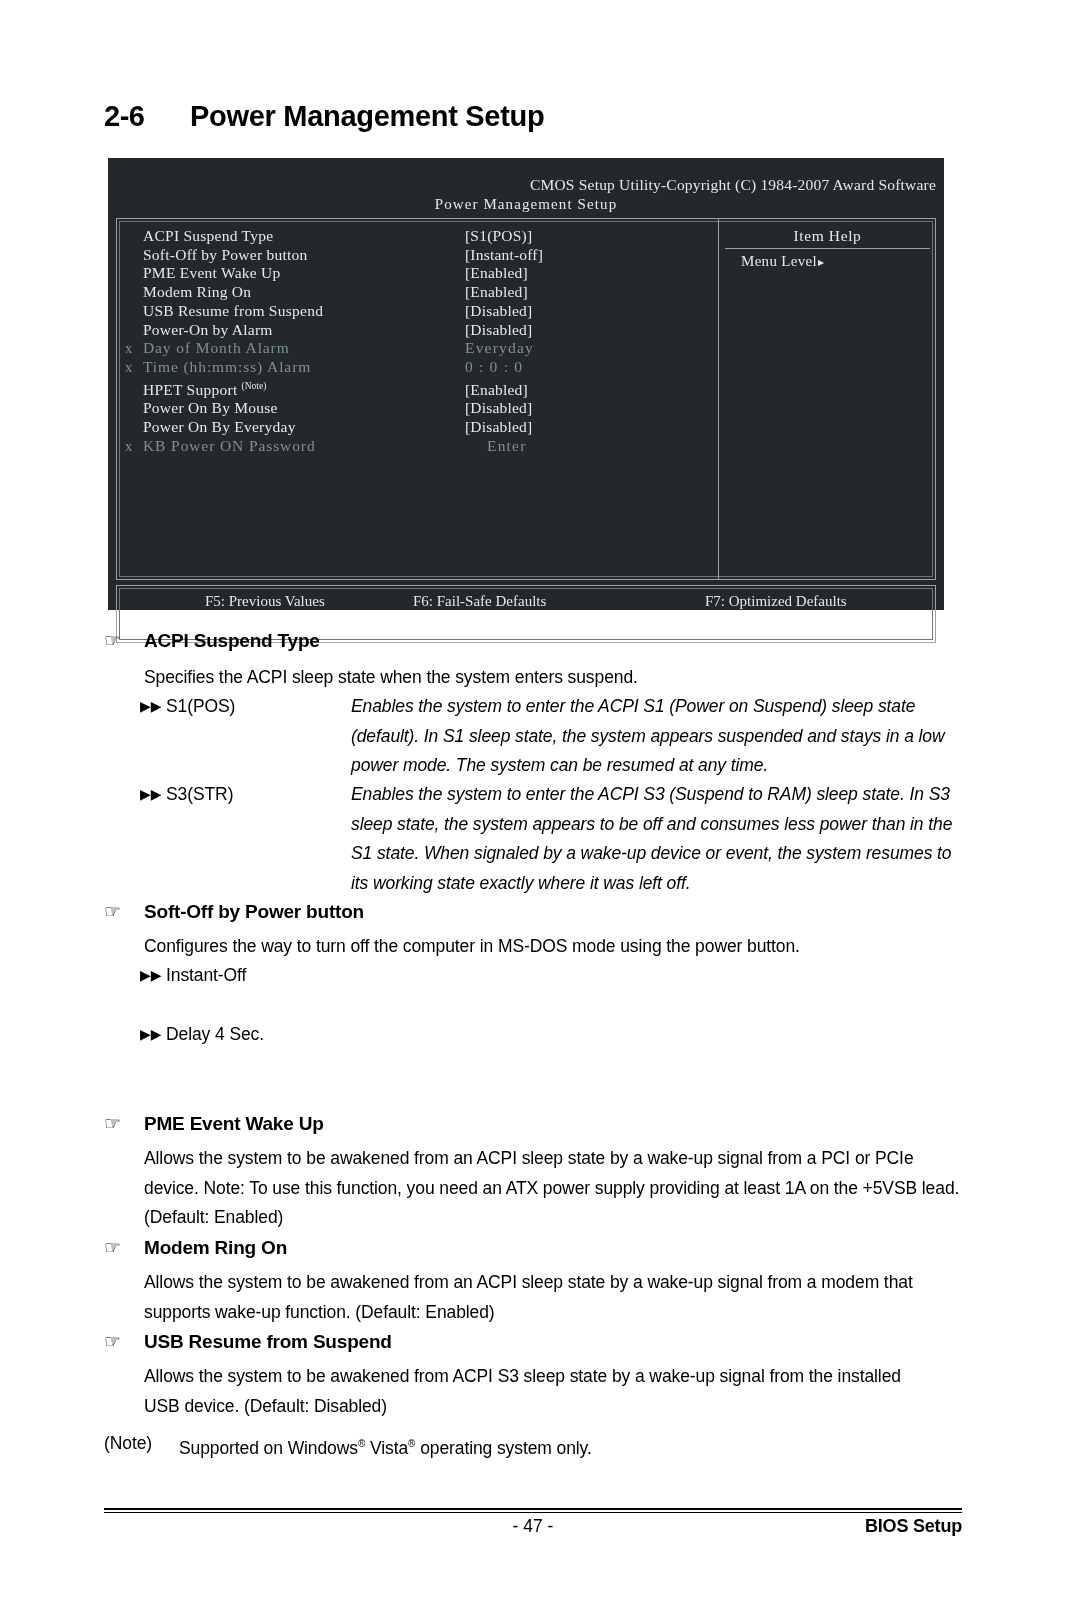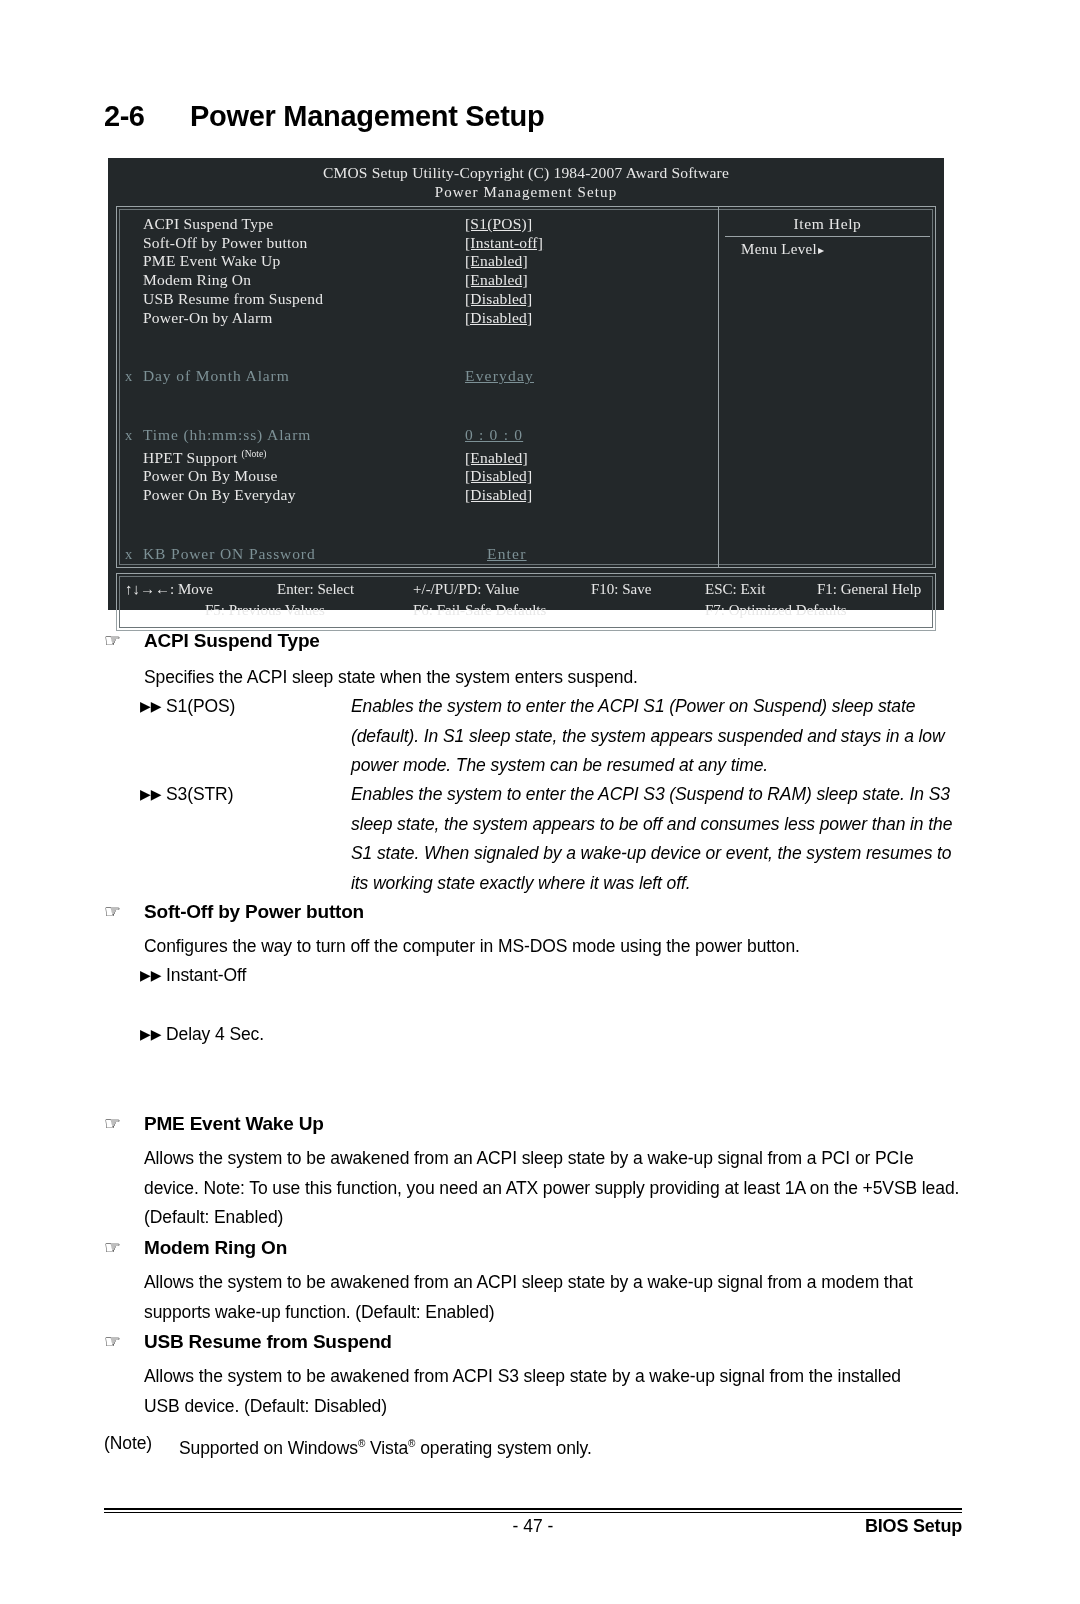--- a/index.html
+++ b/index.html
@@ -42,26 +42,27 @@
     position: absolute;
     left: 108px;
     top: 158px;
     width: 836px;
     height: 452px;
     background: #23282a;
     box-sizing: border-box;
     padding: 6px 8px 7px 8px;
   }
   .bios-title {
-    text-align: center;
+    text-align: right;
     color: #e8e8e8;
     font-family: "Liberation Serif", serif;
     font-size: 15.5px;
     line-height: 18px;
     letter-spacing: 0.2px;
+    margin-top: 12px;
   }
   .bios-subtitle {
     text-align: center;
     color: #e8e8e8;
     font-family: "Liberation Serif", serif;
     font-size: 15px;
     line-height: 18px;
     letter-spacing: 1.1px;
     margin-top: 1px;
   }
@@ -137,22 +138,22 @@
     width: 18px;
     flex: 0 0 18px;
     text-align: left;
     font-size: 14.5px;
   }
   .srow .sname {
     width: 322px;
     flex: 0 0 322px;
     letter-spacing: 0.25px;
   }
-  .srow.dim .sname { letter-spacing: 0.9px; margin-top: 40px; }
-  .srow .sval { letter-spacing: 0.2px; text-decoration: underline; }
+  .srow.dim .sname { letter-spacing: 0.9px; }
+  .srow .sval { letter-spacing: 0.2px; }
   .srow.dim .sval { letter-spacing: 1.2px; }
   .srow .sval.indent { padding-left: 22px; }
   .note-sup {
     font-size: 9.5px;
     vertical-align: super;
     letter-spacing: 0;
   }
 
   
   .bios-foot {
@@ -343,28 +344,20 @@
     <div class="help-pane">
       <div class="help-title">Item Help</div>
       <div class="help-line">
         <span>Menu Level</span>
           <span class="arrow">▸</span>
       </div>
     </div>
   </div>
 
   <div class="bios-foot">
-    <div class="foot-row" id="foot-row-1">
-        <span class="k" style="left: 8px;">↑↓→←: Move</span>
-        <span class="k" style="left: 160px;">Enter: Select</span>
-        <span class="k" style="left: 296px;">+/-/PU/PD: Value</span>
-        <span class="k" style="left: 474px;">F10: Save</span>
-        <span class="k" style="left: 588px;">ESC: Exit</span>
-        <span class="k" style="left: 700px;">F1: General Help</span>
-      </div>
     <div class="foot-row" id="foot-row-2">
         <span class="k" style="left: 88px;">F5: Previous Values</span>
         <span class="k" style="left: 296px;">F6: Fail-Safe Defaults</span>
         <span class="k" style="left: 588px;">F7: Optimized Defaults</span>
       </div>
   </div>
 </div>
 
 <div class="sec-head" style="left:104px; top:630px;">
   <span class="hand">☞</span>

